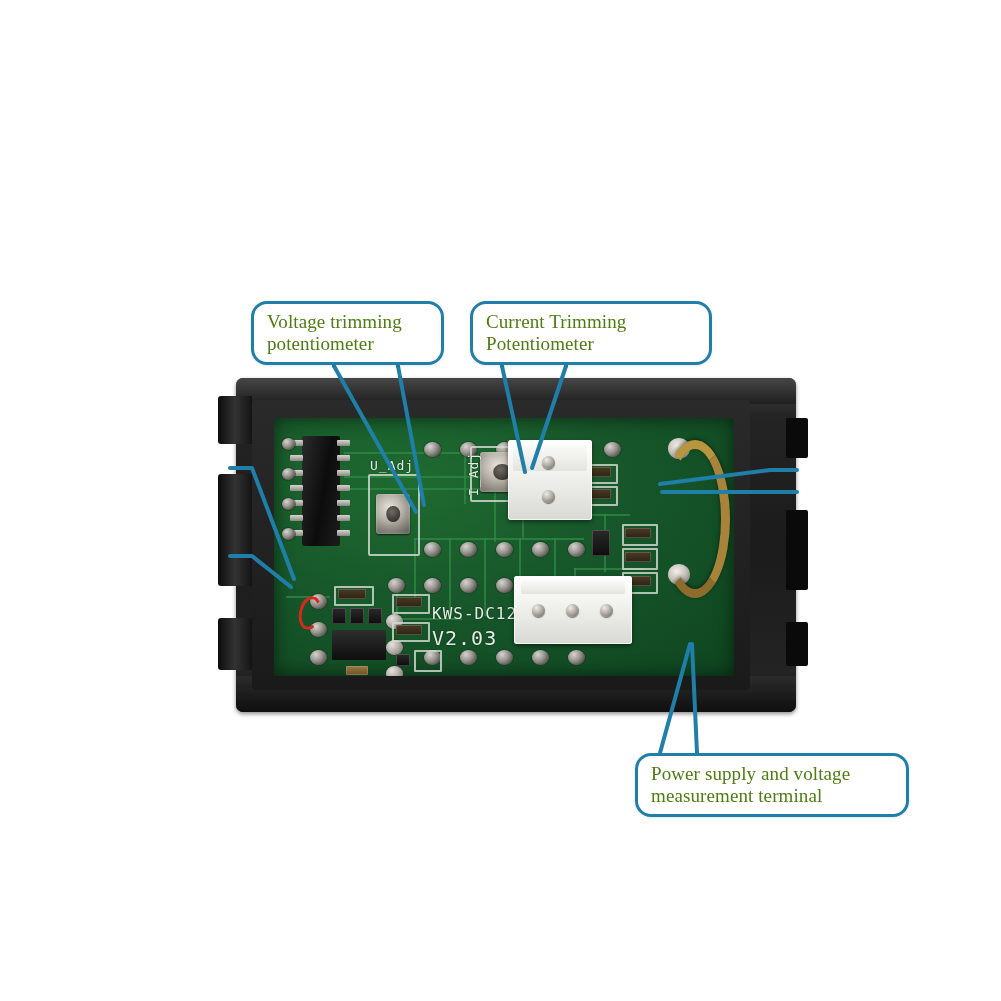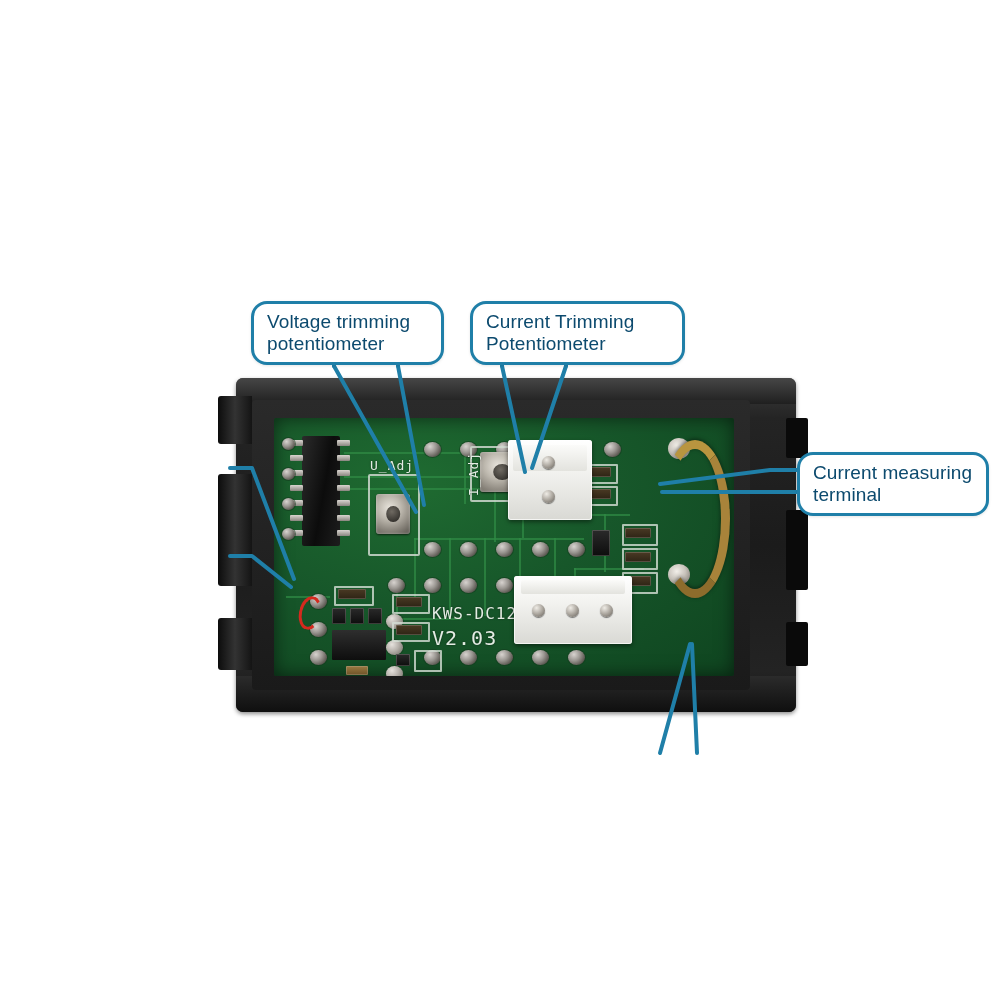--- a/index.html
+++ b/index.html
@@ -253,30 +253,31 @@
 
   
   .callout {
     position: absolute;
     z-index: 5;
     background: #ffffff;
     border: 3px solid #1f7fa8;
     border-radius: 16px;
     box-sizing: border-box;
     padding: 7px 12px 8px 13px;
-    color: #0c4a6e;
+    color: #4d7c0f;
     font-size: 19px;
     line-height: 1.14;
     letter-spacing: .1px;
     box-shadow: 0 1px 3px rgba(0,0,0,.10);
+    font-family: Liberation Serif, serif;
   }
   .callout .line { display: block; white-space: nowrap; }
 
   #callout-voltage-pot  { left: 251px; top: 301px; width: 193px; }
-  #callout-current-pot  { left: 470px; top: 301px; width: 215px; }
+  #callout-current-pot  { left: 470px; top: 301px; width: 242px; }
   #callout-short-hole   { left: 31px;  top: 448px; width: 199px; }
   #callout-current-term { left: 797px; top: 452px; width: 192px; }
   #callout-power-term   { left: 635px; top: 753px; width: 274px; }
 </style>
 </head>
 <body>
 
 <div id="stage">
 
   <div id="device">
@@ -467,19 +468,19 @@
     <span class="line">Voltage trimming</span>
     <span class="line">potentiometer</span>
   </div>
 
   <div class="callout" id="callout-current-pot">
     <span class="line">Current Trimming</span>
     <span class="line">Potentiometer</span>
   </div>
 
 
-  <div class="callout" id="callout-current-term">
-    <span class="line">Current measuring</span>
-    <span class="line">terminal</span>
+
+  <div class="callout" id="callout-power-term">
+    <span class="line">Power supply and voltage</span>
+    <span class="line">measurement terminal</span>
   </div>
 
-
 </div>
 
 </body></html>

